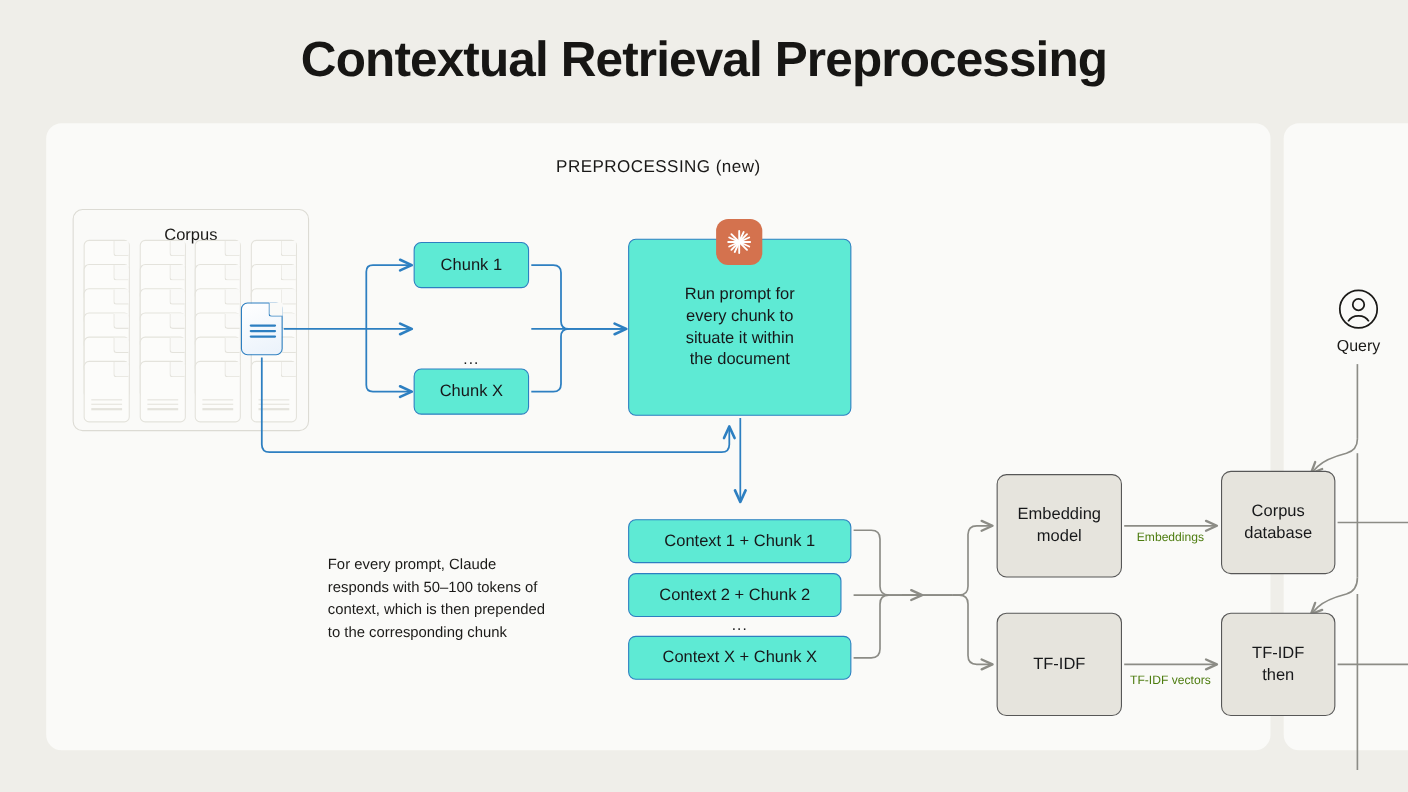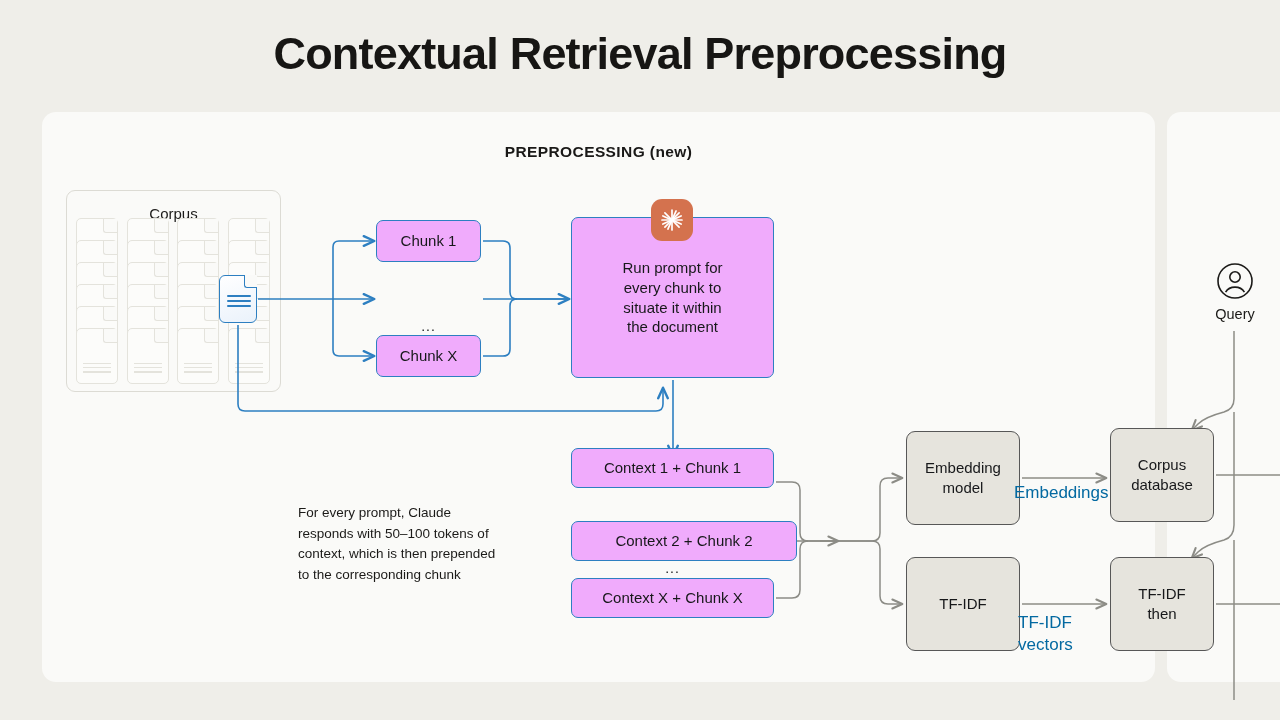--- a/index.html
+++ b/index.html
@@ -21,21 +21,21 @@
   .panel {
     position:absolute;
     background:#FAFAF8;
     border-radius:14px;
   }
   #panel-main { left:42px; top:112px; width:1113px; height:570px; }
   #panel-retrieval { left:1167px; top:112px; width:200px; height:570px; }
 
   .section-label {
     position:absolute;
-    font-size:15.5px; font-weight:bold; color:#191817;
+    font-size:15.5px; font-weight:normal; color:#191817;
     letter-spacing:0.4px;
     white-space:nowrap;
   }
 
   .corpus-box {
     position:absolute; left:66px; top:190px; width:215px; height:202px;
     border:1.4px solid #DCDBD4; border-radius:9px;
     background:transparent;
   }
   .corpus-title {
@@ -91,21 +91,21 @@
   .node {
     position:absolute;
     display:flex; align-items:center; justify-content:center;
     text-align:center;
     border-radius:7px;
     font-size:15px; line-height:1.33;
     color:#17181a;
     z-index:4;
   }
   .node.blue {
-    background:#f0abfc;
+    background:#5eead4;
     border:1.5px solid #2D7FC1;
   }
   .node.gray {
     background:#E6E4DD;
     border:1.4px solid #575757;
     border-radius:9px;
   }
 
   .chunk1 { left:376px; top:220px; width:105px; height:42px; }
   .chunk2 { left:376px; top:278px; width:105px; height:42px; }
@@ -122,43 +122,43 @@
   .promptbox span { display:block; }
 
   .claude-icon {
     position:absolute; left:651px; top:199px;
     width:42px; height:42px;
     background:#D4724E; border-radius:11px;
     z-index:8;
     display:flex; align-items:center; justify-content:center;
   }
 
-  .ctx1 { left:571px; top:448px; width:203px; height:40px; }
-  .ctx2 { left:571px; top:521px; width:226px; height:40px; }
+  .ctx1 { left:571px; top:472px; width:203px; height:40px; }
+  .ctx2 { left:571px; top:521px; width:194px; height:40px; }
   .ctxx { left:571px; top:578px; width:203px; height:40px; }
   .ctx-ellipsis {
     position:absolute; left:571px; top:560px; width:203px;
     text-align:center; font-size:14px; color:#17181a; letter-spacing:1px;
   }
 
   .caption {
     position:absolute; left:298px; top:503px; width:250px;
     text-align:left; font-size:13.5px; line-height:1.52; color:#1b1a18;
   }
   .caption span { display:block; }
 
   .embed   { left:906px; top:431px; width:114px; height:94px; }
   .tfidf   { left:906px; top:557px; width:114px; height:94px; }
   .vectordb{ left:1110px; top:428px; width:104px; height:94px; }
   .tfidfidx{ left:1110px; top:557px; width:104px; height:94px; }
   .node.gray span { display:block; }
 
   .edge-label {
-    position:absolute; font-size:17px; color:#0369a1;
-    line-height:1.3; z-index:5;
+    position:absolute; font-size:11px; color:#4d7c0f;
+    text-align:center; line-height:1.3; z-index:5;
   }
   .lbl-embeddings { left:1014px; top:482px; width:100px; }
   .lbl-tfidfvec   { left:1018px; top:612px; width:92px; }
 
   .query-wrap { position:absolute; left:1207px; top:262px; width:56px; text-align:center; z-index:7; }
   .query-label { font-size:14.5px; color:#1b1a18; margin-top:2px; }
 
   svg.wires { position:absolute; left:0; top:0; width:1280px; height:720px; z-index:2; }
 </style>
 </head>

